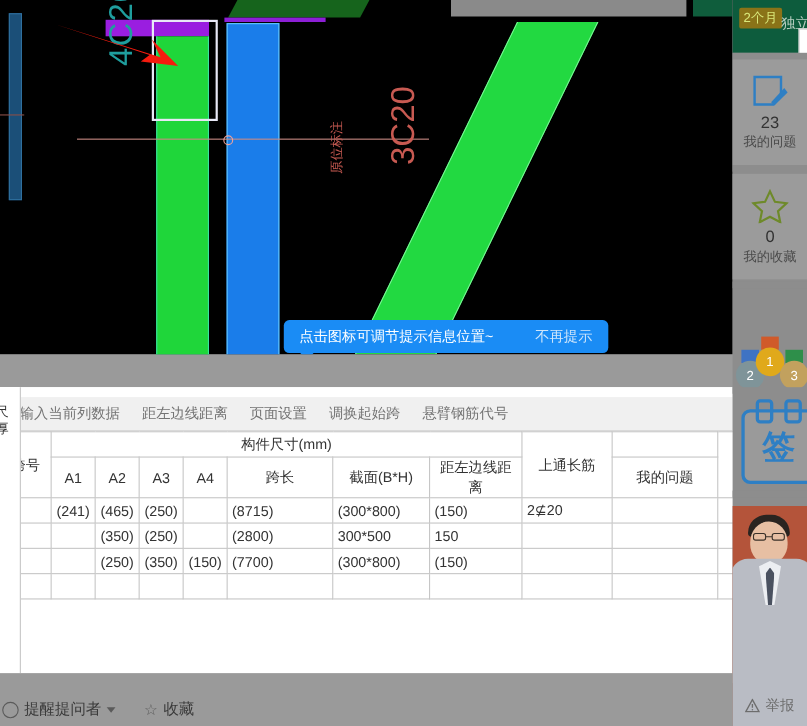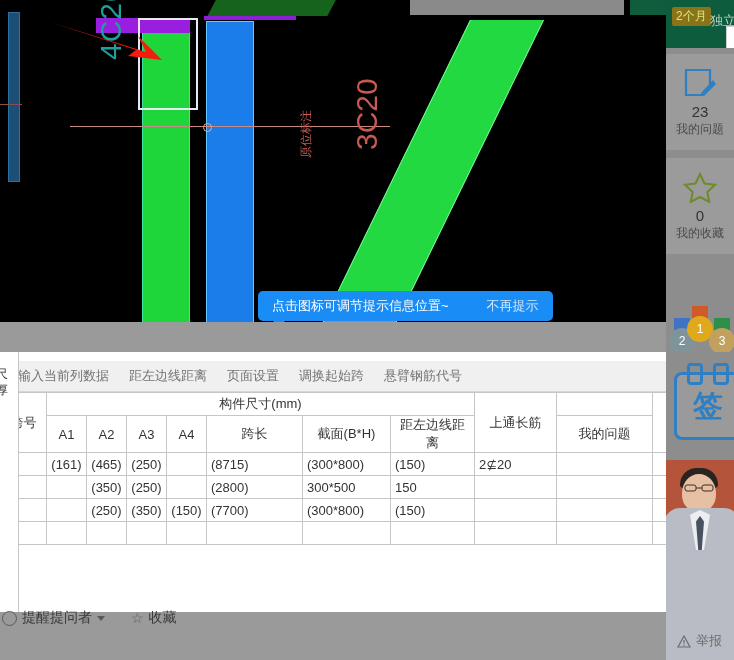--- a/index.html
+++ b/index.html
@@ -96,21 +96,21 @@
   .ph-head{position:absolute;left:16px;top:14px;width:34px;height:38px;border-radius:50% 50% 45% 45%;background:#e7bfa3;}
   .ph-hair{position:absolute;left:14px;top:8px;width:38px;height:20px;border-radius:19px 19px 4px 4px;background:#2a2420;}
   .ph-body{position:absolute;left:-2px;top:48px;width:76px;height:152px;background:#b9bcc4;border-radius:16px 16px 0 0;}
   .ph-shirt{position:absolute;left:24px;top:50px;width:20px;height:40px;background:#eceef2;
      clip-path:polygon(50% 0,100% 12%,70% 100%,30% 100%,0 12%);}
   .ph-tie{position:absolute;left:30px;top:56px;width:8px;height:34px;background:#4a5160;
      clip-path:polygon(50% 0,100% 16%,72% 100%,28% 100%,0 16%);}
   .ph-glass{position:absolute;left:18px;top:24px;width:30px;height:8px;}
   
   #bottom{position:absolute;left:0;top:612px;width:666px;height:48px;background:#9a9a9a;}
-  #bottomrow{position:absolute;left:0;top:603px;width:620px;height:30px;
+  #bottomrow{position:absolute;left:0;top:630px;width:620px;height:30px;
      display:flex;align-items:center;}
   #bottomrow .item{display:flex;align-items:center;gap:5px;font-size:14px;color:#3a3a3a;cursor:pointer;}
   .circ{width:13px;height:13px;border:1px solid #5a5a5a;border-radius:50%;display:inline-block;}
   .chevd{border-left:4px solid transparent;border-right:4px solid transparent;
      border-top:5px solid #5a5a5a;display:inline-block;}
   .star{color:#5a5a5a;font-size:14px;}
   #report{position:absolute;right:12px;top:632px;display:flex;align-items:center;gap:5px;
      font-size:13px;color:#6d6d6d;cursor:pointer;}
   #whitestrip{position:absolute;left:0;top:612px;width:666px;height:8px;background:#fff;border-top:1px solid #d8d8d8;}
 </style>
@@ -190,21 +190,21 @@
         <th>A4</th>
         <th colspan="1">跨长</th>
         <th>截面(B*H)</th>
         <th>距左边线距离</th>
         <th>我的问题</th>
       </tr>
     </thead>
     <tbody id="tbody">
         <tr>
           <td></td>
-          <td>(161)</td>
+          <td>(241)</td>
           <td>(465)</td>
           <td>(250)</td>
           <td></td>
           <td class="l">(8715)</td>
           <td class="l">(300*800)</td>
           <td class="l">(150)</td>
           <td class="l">2⊈20</td>
           <td></td>
           <td></td>
         </tr>

